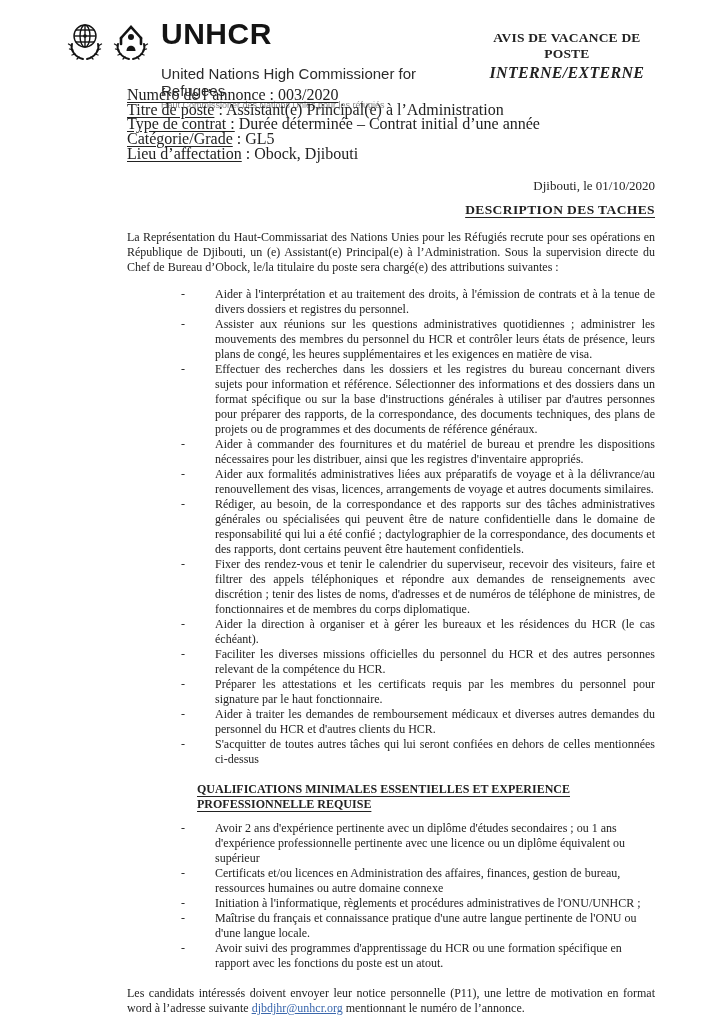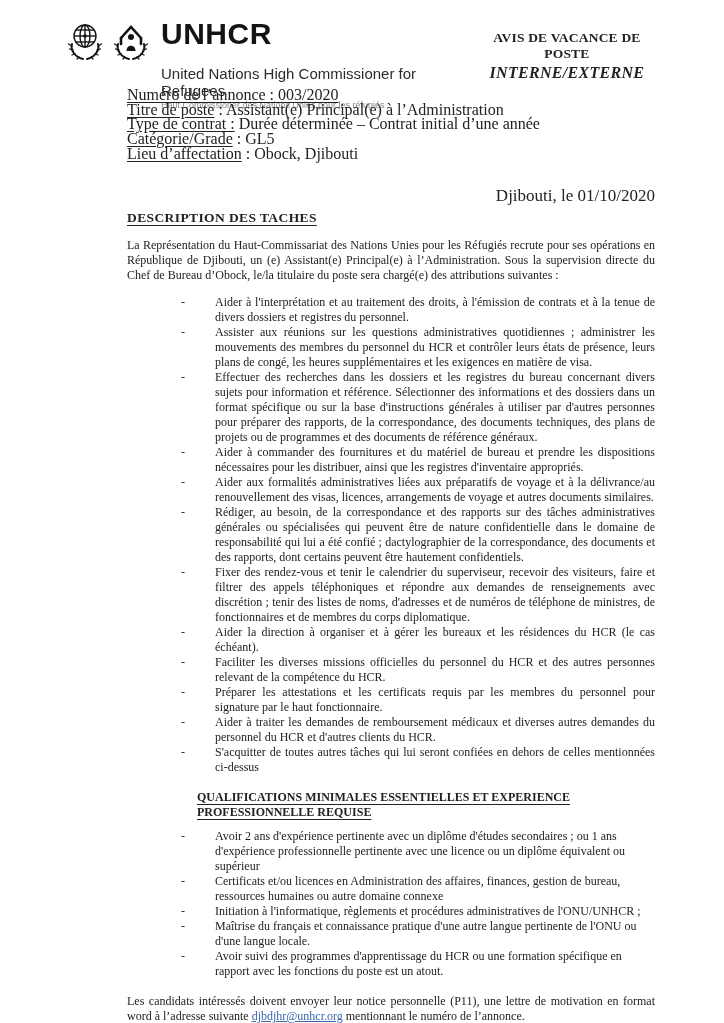--- a/index.html
+++ b/index.html
@@ -15,24 +15,24 @@
   .wordmark{margin-left:4px;font-family:"Liberation Sans", sans-serif;}
   .wordmark .acronym{font-size:30px;font-weight:bold;letter-spacing:0.5px;line-height:28px;color:#141414;}
   .wordmark .sub1{font-size:15px;font-weight:normal;color:#2b2b2b;margin-top:17px;}
   .wordmark .sub2{font-size:9px;color:#8a8a8a;margin-top:1px;}
   .doc-title{text-align:center;margin-top:10px;margin-right:22px;}
   .doc-title .t1{font-size:13.5px;font-weight:bold;letter-spacing:0.2px;}
   .doc-title .t2{font-size:16px;font-weight:bold;letter-spacing:0.3px;margin-top:2px;font-style:italic;}
   
   .meta{position:absolute;top:88px;left:127px;right:67px;font-size:16px;line-height:14.7px;}
   .meta .lbl{text-decoration:underline;text-underline-offset:2px;}
-  .dateline{position:absolute;top:186px;right:69px;font-size:17px;}
+  .dateline{position:absolute;top:178px;right:69px;font-size:13px;}
   
   .body{position:absolute;top:202px;left:127px;width:528px;font-size:12px;line-height:15px;}
-  .section-title{text-align:left;font-size:13.5px;font-weight:bold;letter-spacing:0.4px;margin-top:8px;}
+  .section-title{text-align:right;font-size:13.5px;font-weight:bold;letter-spacing:0.4px;}
   .section-title span{text-decoration:underline;text-underline-offset:2.5px;}
   .intro{margin-top:13px;text-align:justify;}
   ul.dash{list-style:none;margin:9px 0 0 0;padding:0;}
   ul.dash li{position:relative;padding-left:88px;text-align:justify;}
   ul.dash li::before{content:"-";position:absolute;left:54px;top:0;}
   ul.dash.quals li{text-align:left;}
   .quals-title{margin-top:15px;padding-left:70px;font-weight:bold;font-size:12px;}
   .quals-title span{text-decoration:underline;text-underline-offset:2.5px;}
   .para{margin-top:15px;text-align:justify;}
   .para a{color:#3a67ad;text-decoration:underline;}

